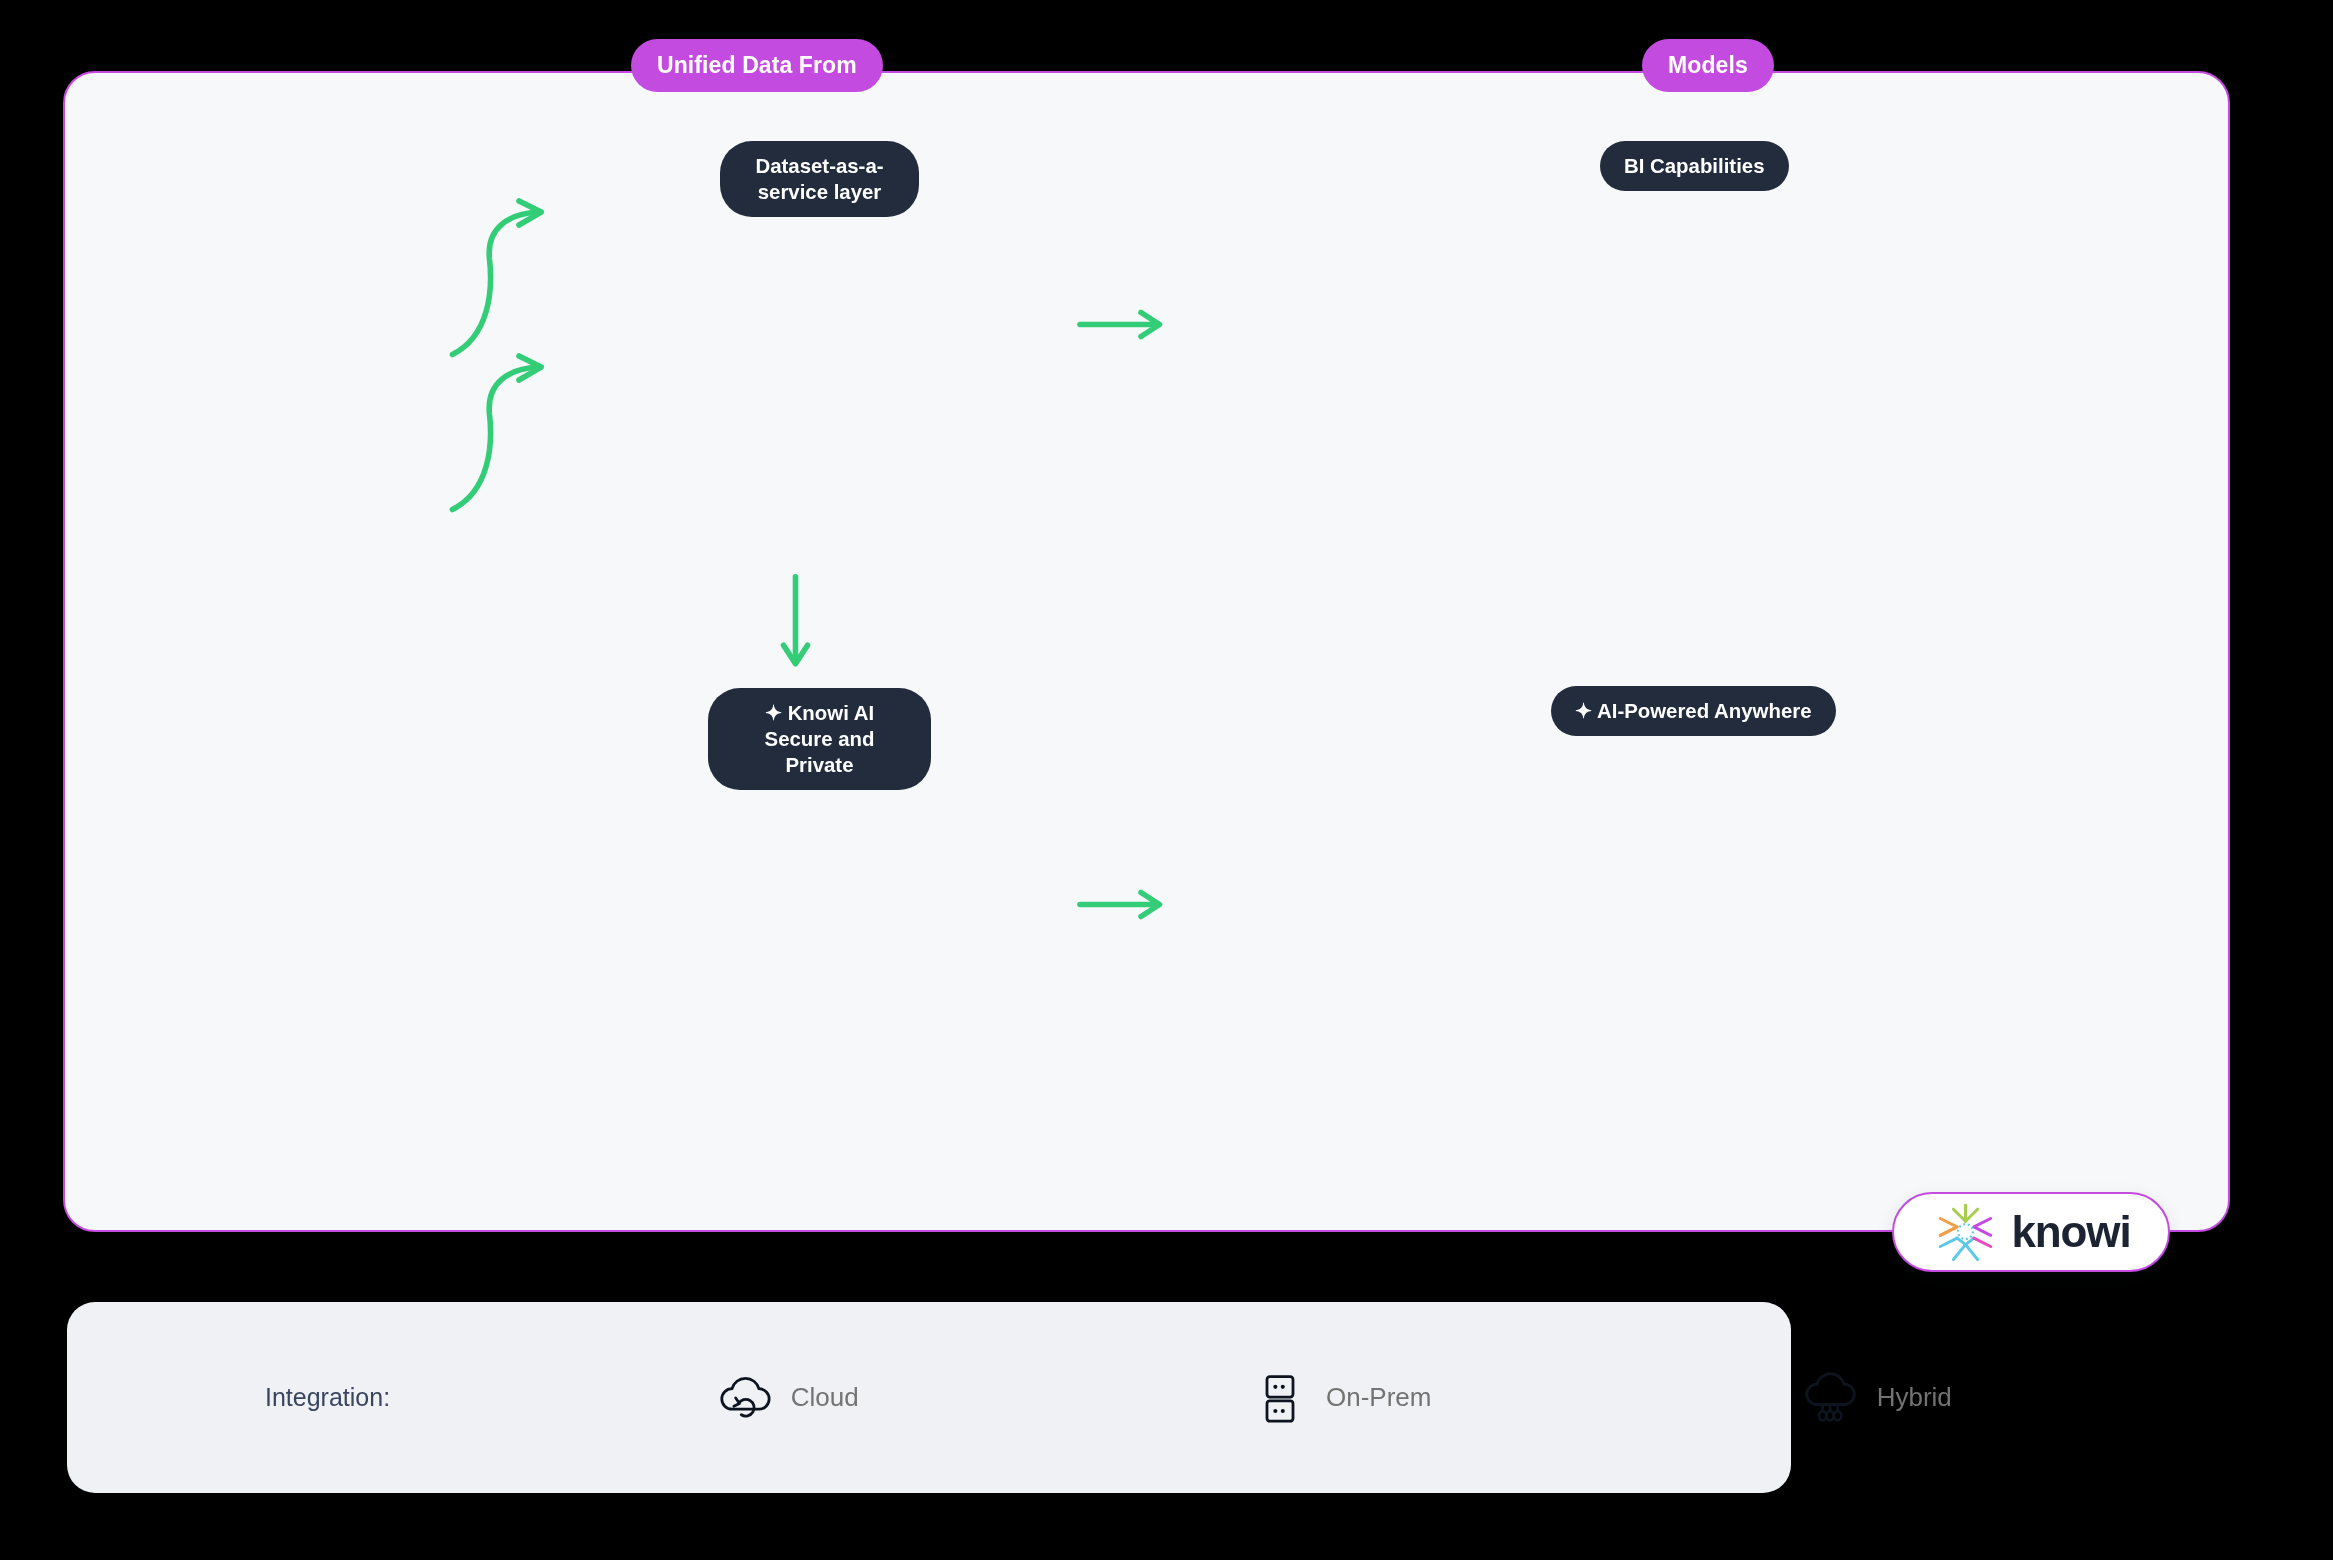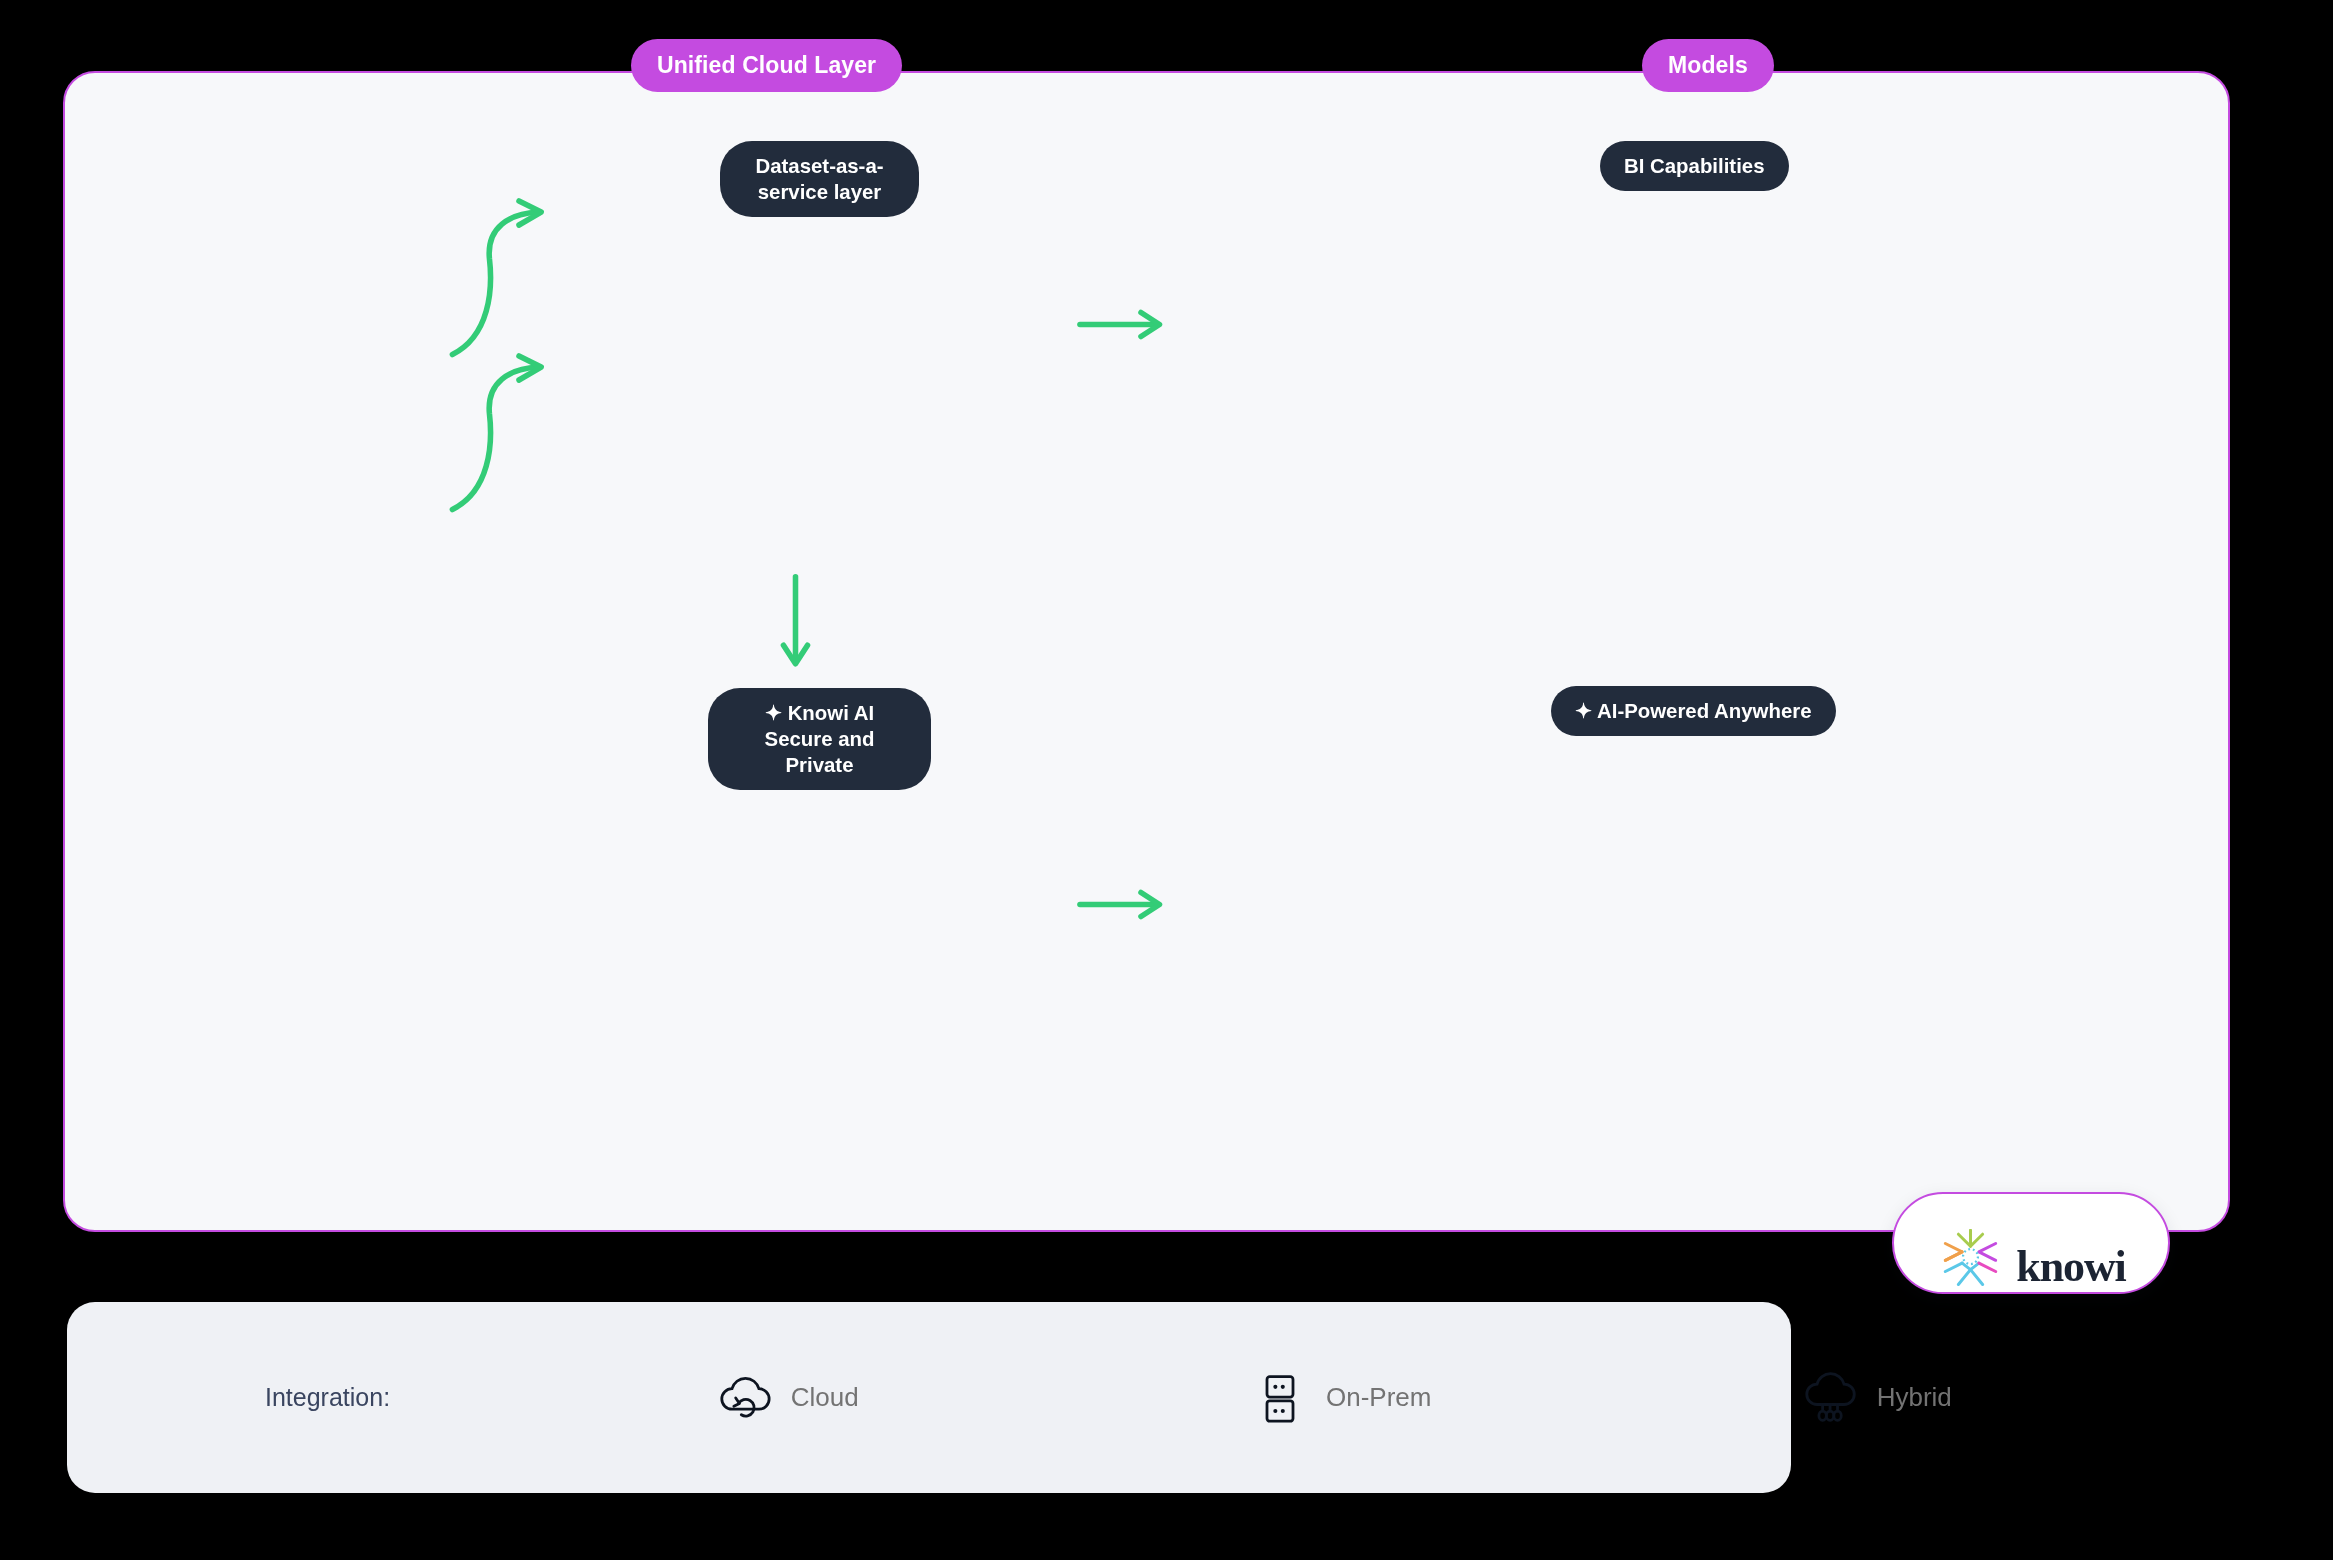--- a/index.html
+++ b/index.html
@@ -184,26 +184,25 @@
     margin-top: 15px; text-align: center; white-space: pre-line;
     font-size: 19.5px; font-weight: bold; color: #2B3550;
     line-height: 1.5;
   }
   .ai-row { display: flex; gap: 18.6px; }
   .ai-row.second { justify-content: flex-start; }
 
   
   .logo-badge {
     position: absolute; left: 1892px; top: 1192px;
-    width: 278px; height: 102px; z-index: 50;
+    width: 278px; height: 80px; z-index: 50;
     background: #FFFFFF; border: 2.8px solid #C44BE0;
     border-radius: 54px;
-    display: flex; align-items: flex-end; justify-content: center; gap: 11px;
+    display: flex; align-items: center; justify-content: center; gap: 11px;
     box-shadow: 0 5.6px 18.6px rgba(30,40,60,.1);
-    font-family: Liberation Serif, serif;
   }
   .logo-word { font-size: 44px; font-weight: bold; color: #1C2433; letter-spacing: -1.1px; }
 
   
   .integration-bar {
     position: absolute; left: 67px; top: 1302px;
     width: 1724px; height: 191px;
     background: #EFF1F5; border-radius: 28px;
     display: flex; align-items: center;
   }
@@ -219,21 +218,21 @@
   #int-hybrid { left: 1735px; }
   .int-text { font-size: 26px; color: #737373; }
 </style>
 </head>
 <body>
 
 <div class="stage">
 
   <div class="main-panel"></div>
 
-  <div class="top-pill" id="pill-unified">Unified Cloud Layer</div>
+  <div class="top-pill" id="pill-unified">Unified Data From</div>
   <div class="top-pill" id="pill-results">Models</div>
 
   <div class="sources-card">
     <div class="cyl">
       <span class="cyl-label">DWH</span>
       </div>
     <div class="cyl">
       <span class="cyl-label">SQL</span>
       </div>
     <div class="cyl">

